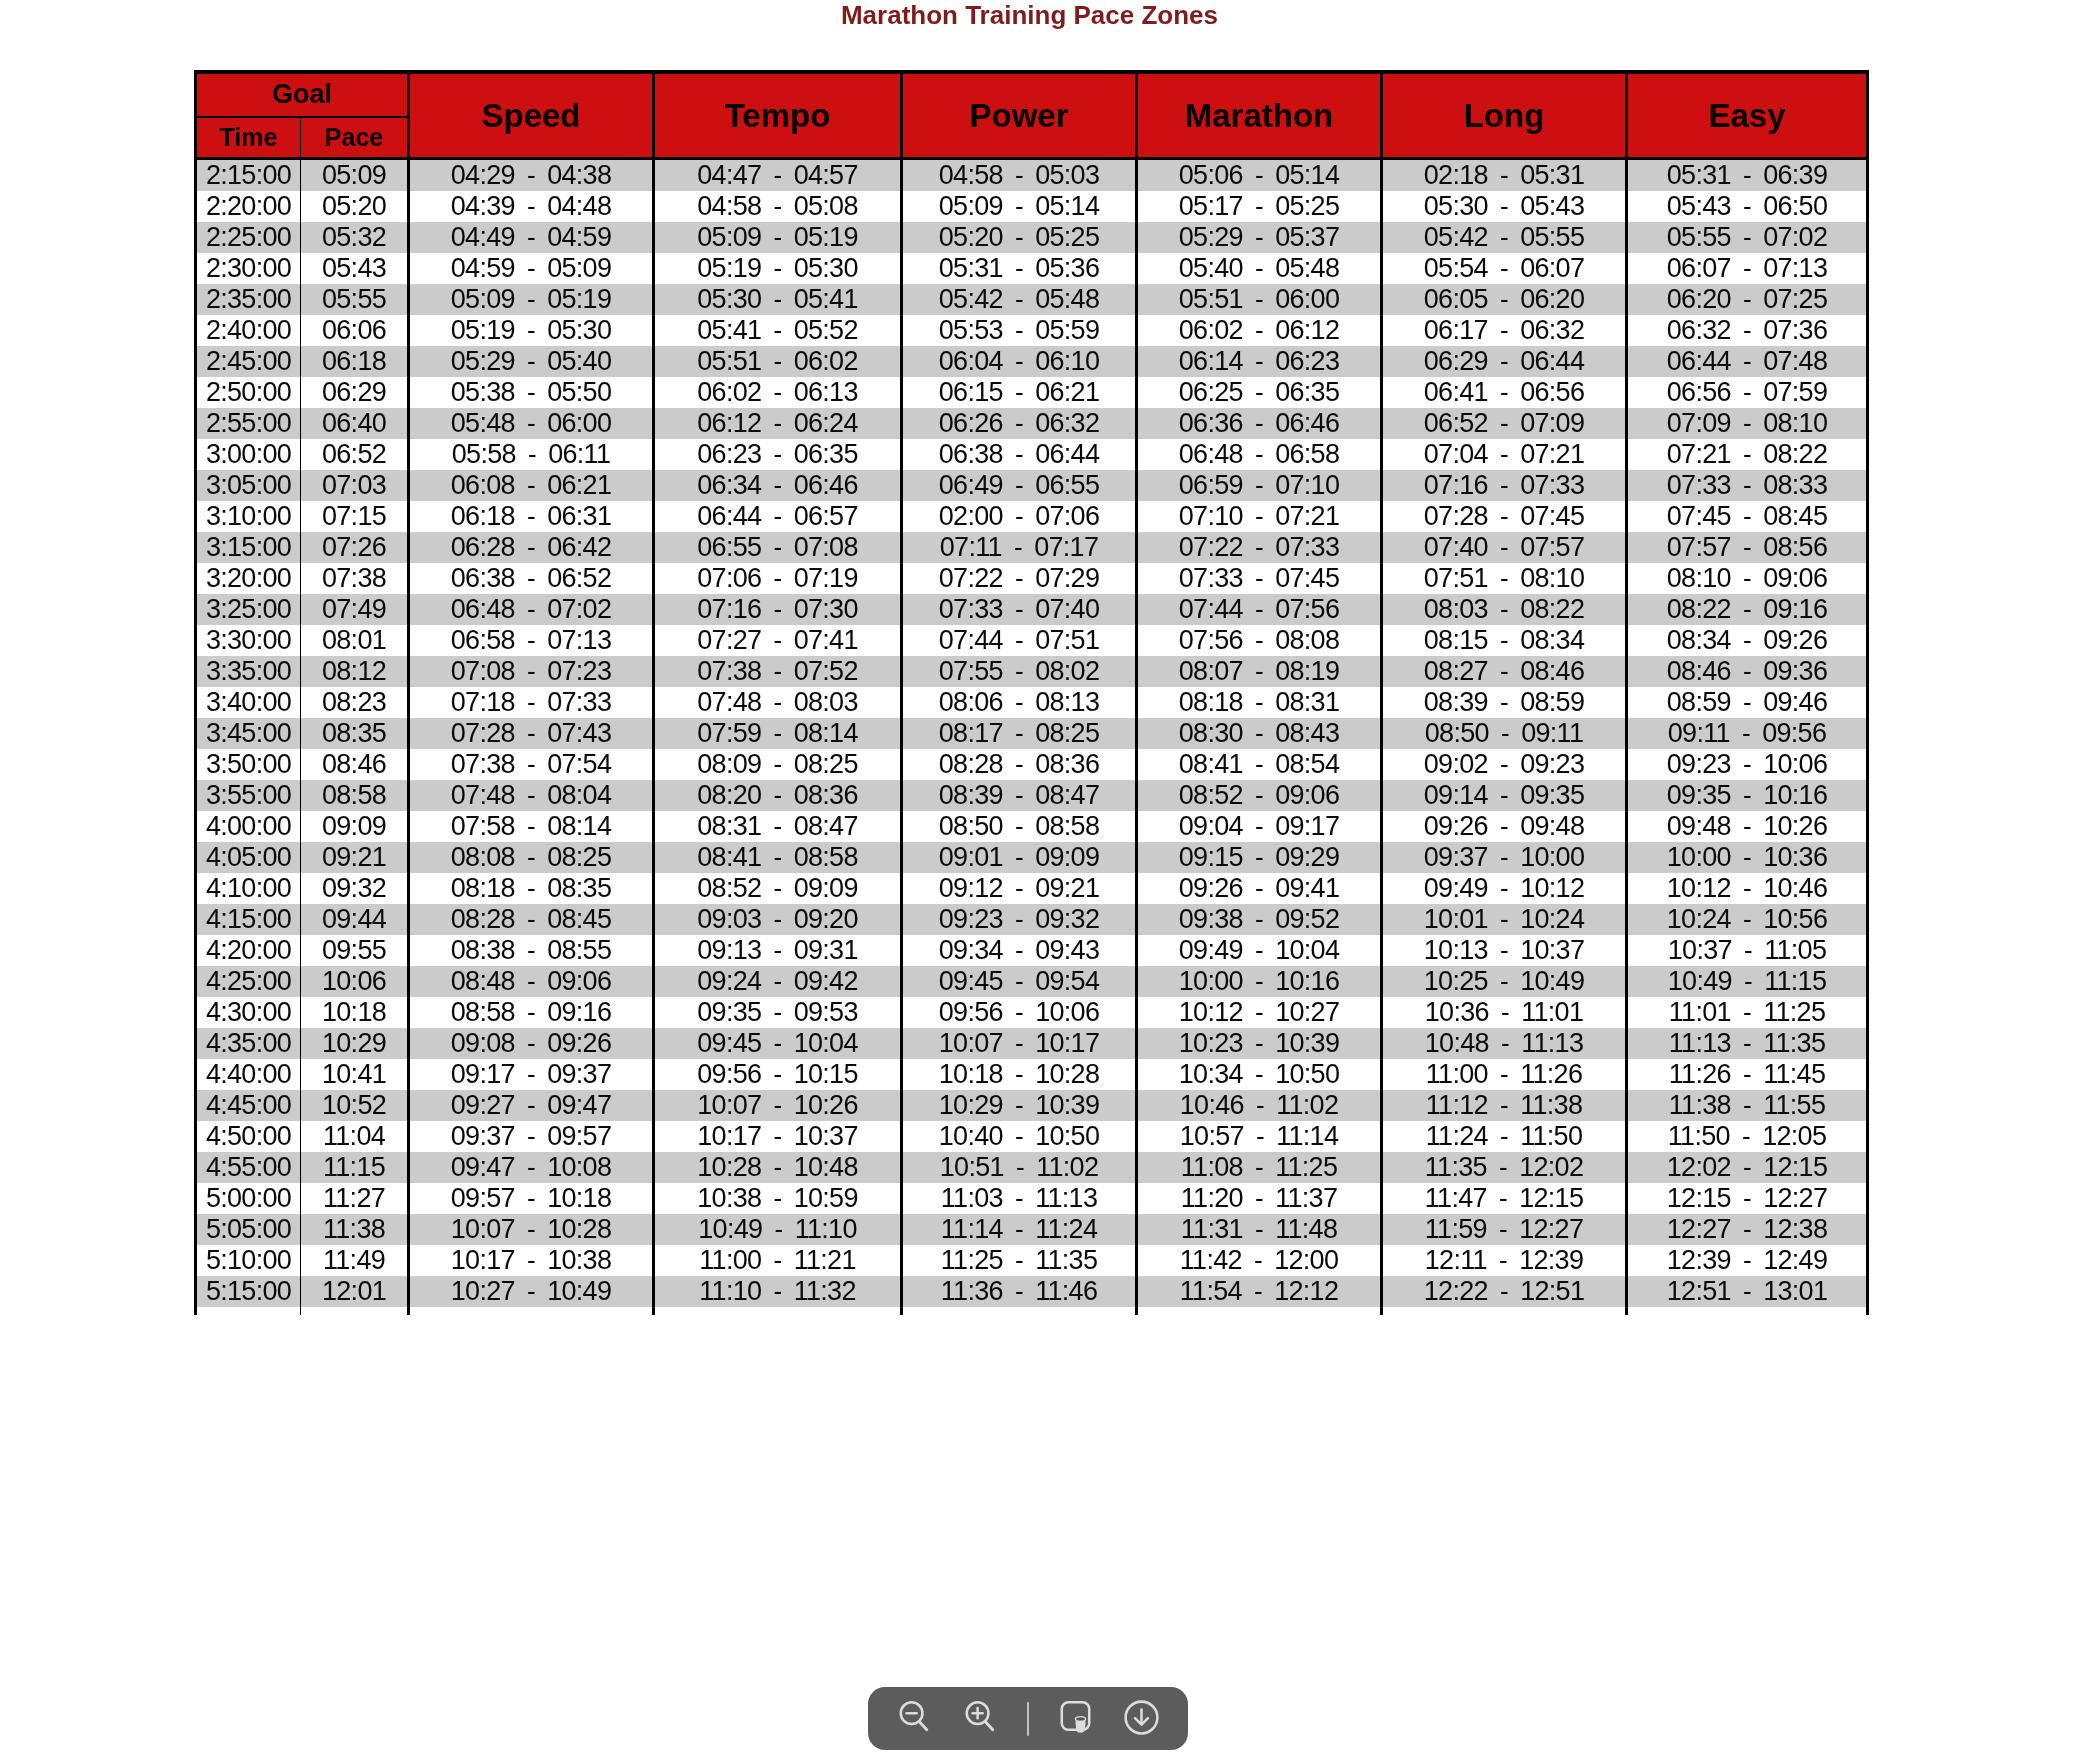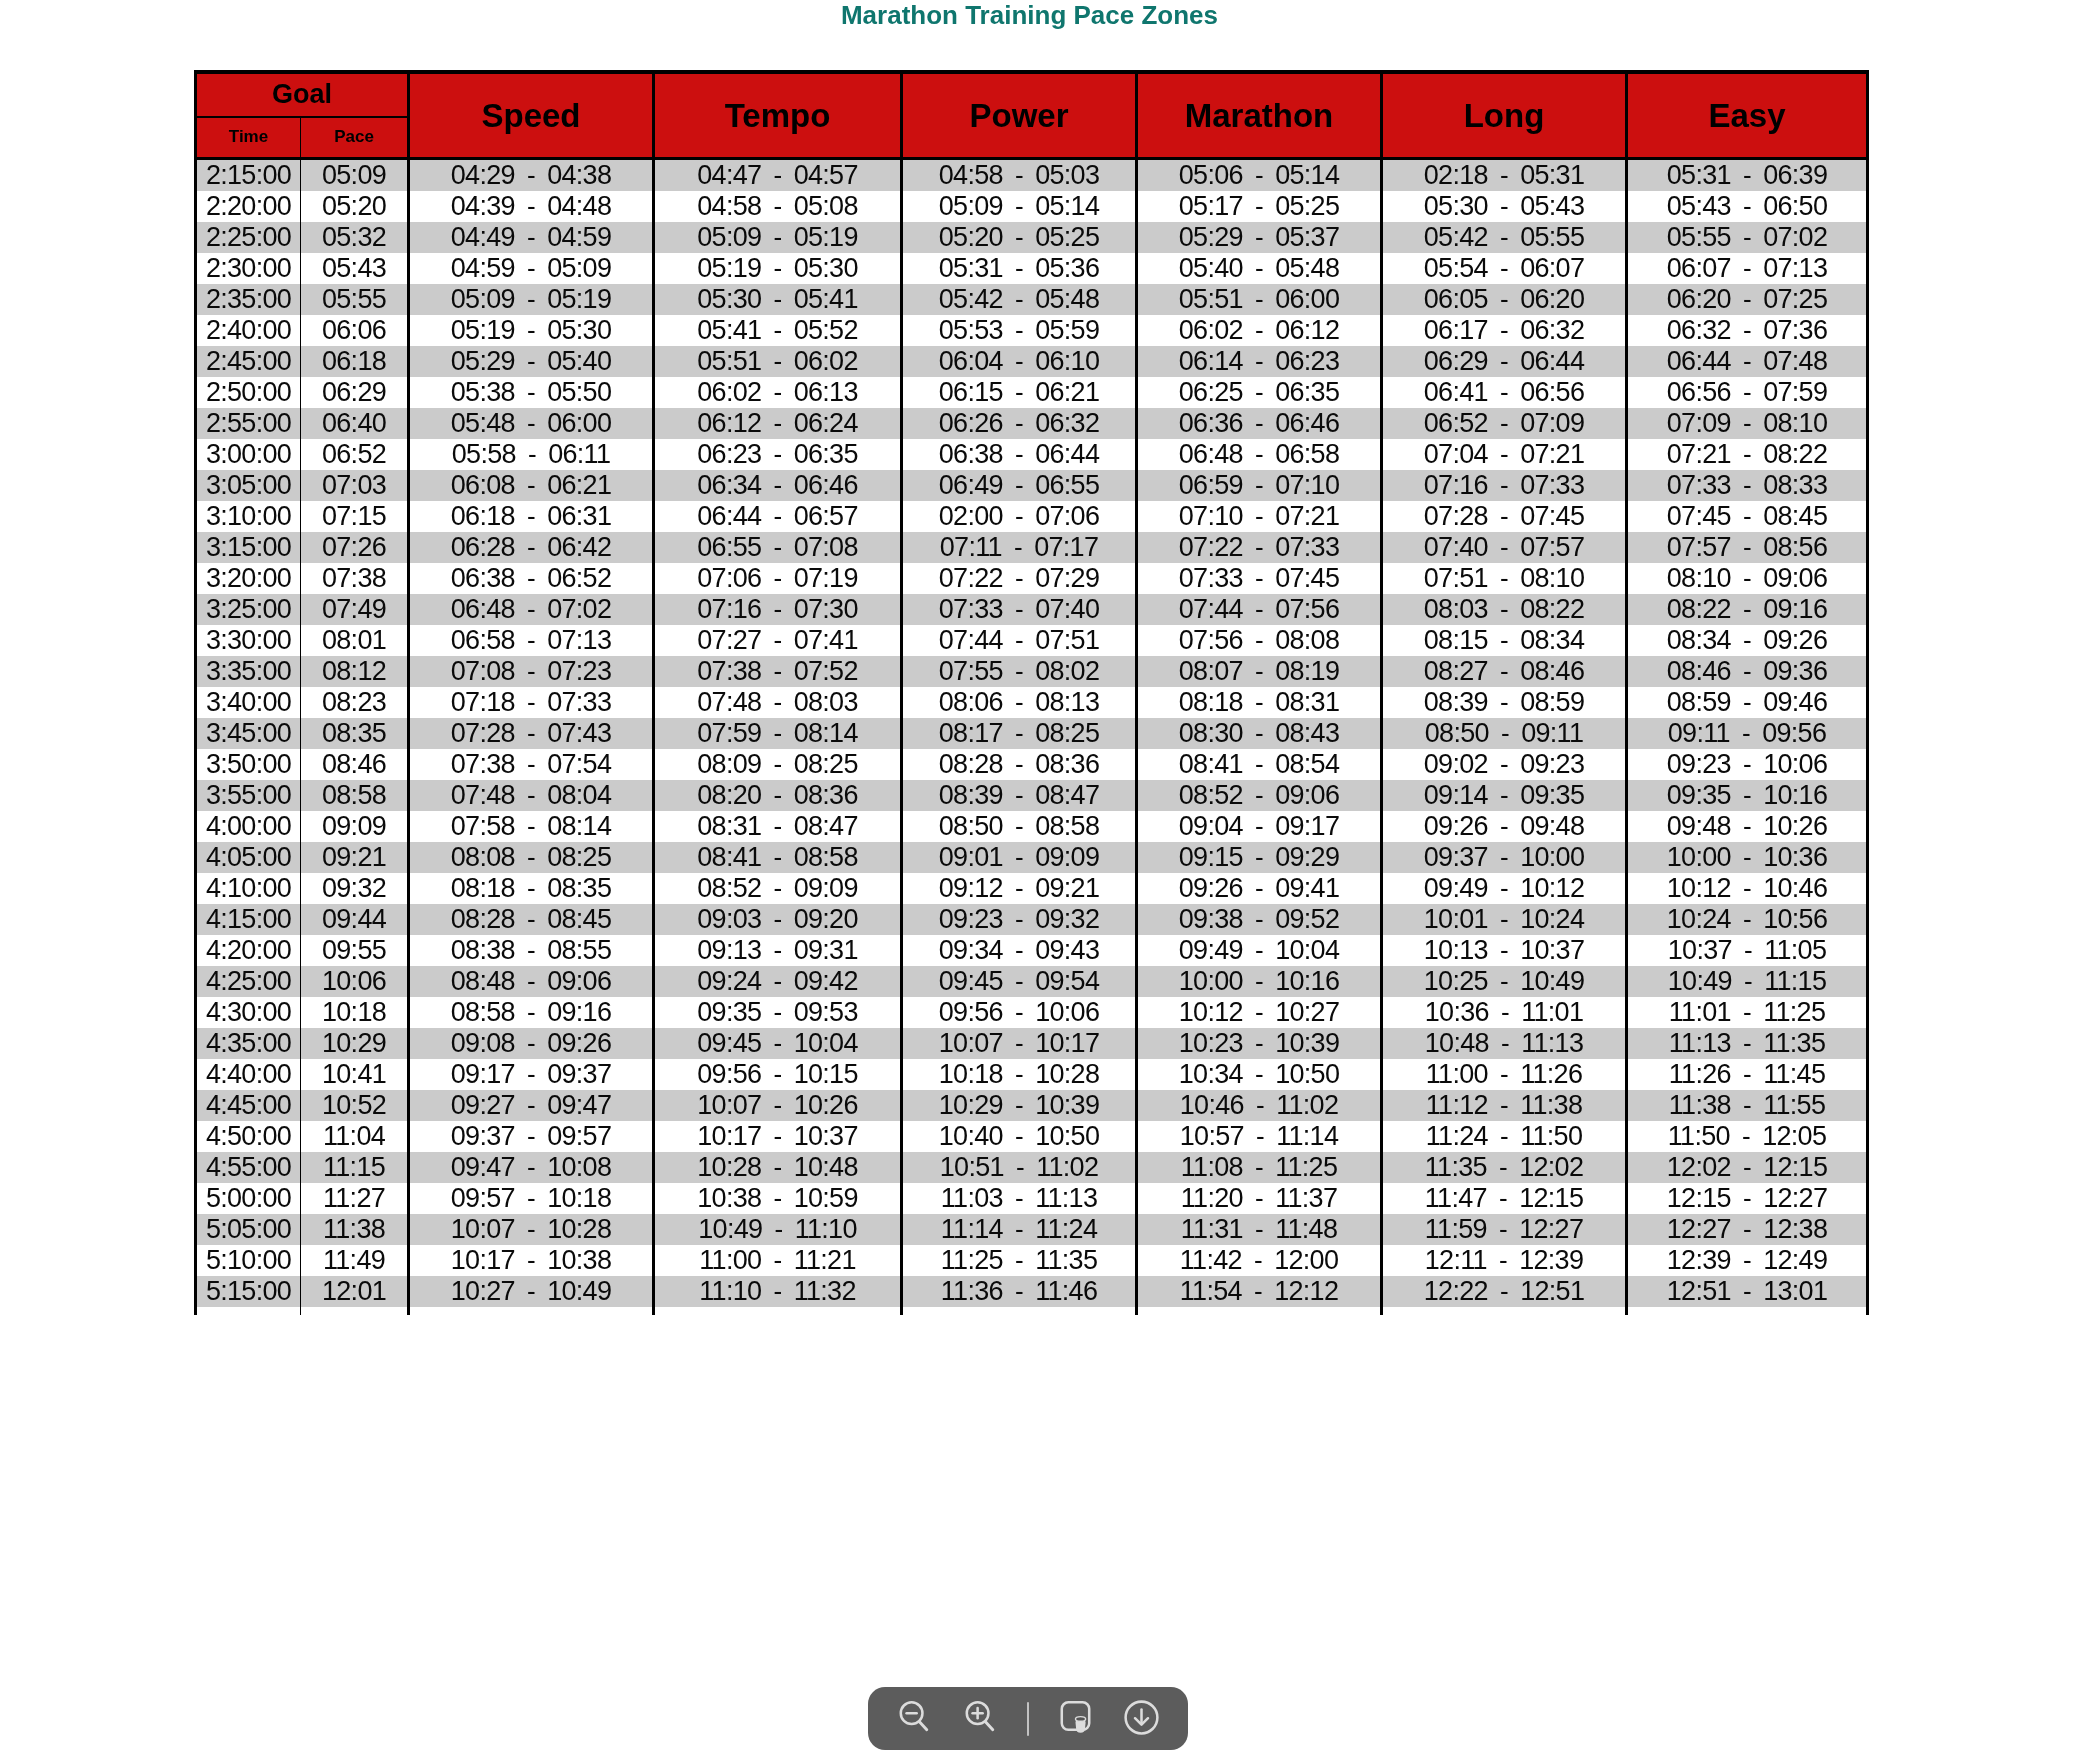--- a/index.html
+++ b/index.html
@@ -1,28 +1,28 @@
 <!DOCTYPE html>
 <html style="font-size:11.5px"><head>
 <meta charset="utf-8">
 <style>
   html,body{margin:0;padding:0;background:#ffffff;}
   #canvas{position:relative;width:2087px;height:1757px;background:#ffffff;overflow:hidden;
           font-family:"Liberation Sans",sans-serif;color:#0a0a0a;}
   .page-title{position:absolute;left:194px;top:0px;width:1671px;text-align:center;
-              font-size:26px;font-weight:700;letter-spacing:0px;color:#0f766e;}
+              font-size:26px;font-weight:700;letter-spacing:0px;color:#7f1d1d;}
   table.pace{position:absolute;left:194px;top:70px;border-collapse:collapse;table-layout:fixed;
              width:1671px;}
   table.pace th,table.pace td{padding:0;margin:0;text-align:center;vertical-align:middle;
              overflow:hidden;white-space:nowrap;}
   
   .hdr th{background:#cc0f0f;color:#000;font-weight:700;}
   th.goal{font-size:27px;border-top:4.3px solid #000;border-bottom:2.9px solid #000;height:39px;}
   th.zone{font-size:33px;border-top:4.3px solid #000;border-bottom:3.6px solid #000;height:83px;}
-  th.sub {font-size:17px;border-bottom:3.6px solid #000;height:37px;}
+  th.sub {font-size:25px;border-bottom:3.6px solid #000;height:37px;}
   
   .bl-thick{border-left:3.6px solid #000;}
   .bl-thin {border-left:1.4px solid #000;}
   .br-thick{border-right:3.6px solid #000;}
   
   tbody.rows tr{height:26px;}
   tbody.rows tr:nth-child(odd) td{background:#cbcbcb;}
   tbody.rows tr:nth-child(even) td{background:#ffffff;}
   tbody.rows td{font-size:27px;letter-spacing:-0.7px;}
   td .range-wrap{display:flex;justify-content:center;align-items:center;gap:12.2px;}

